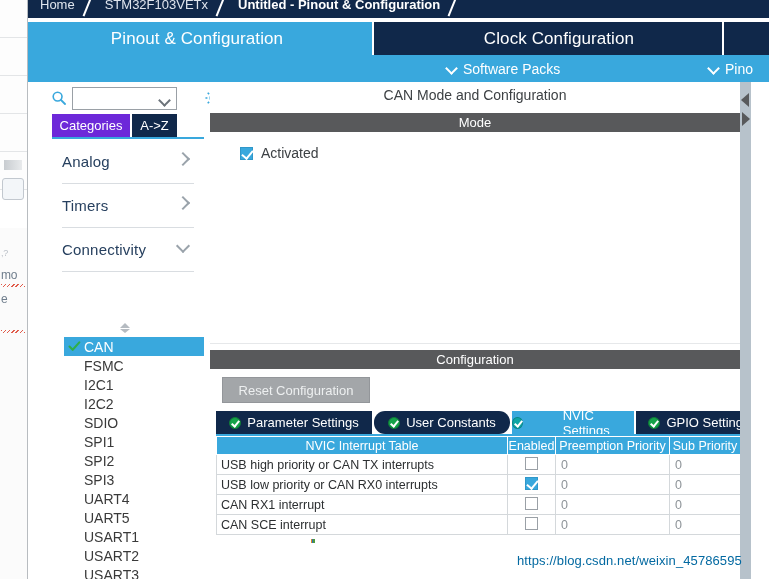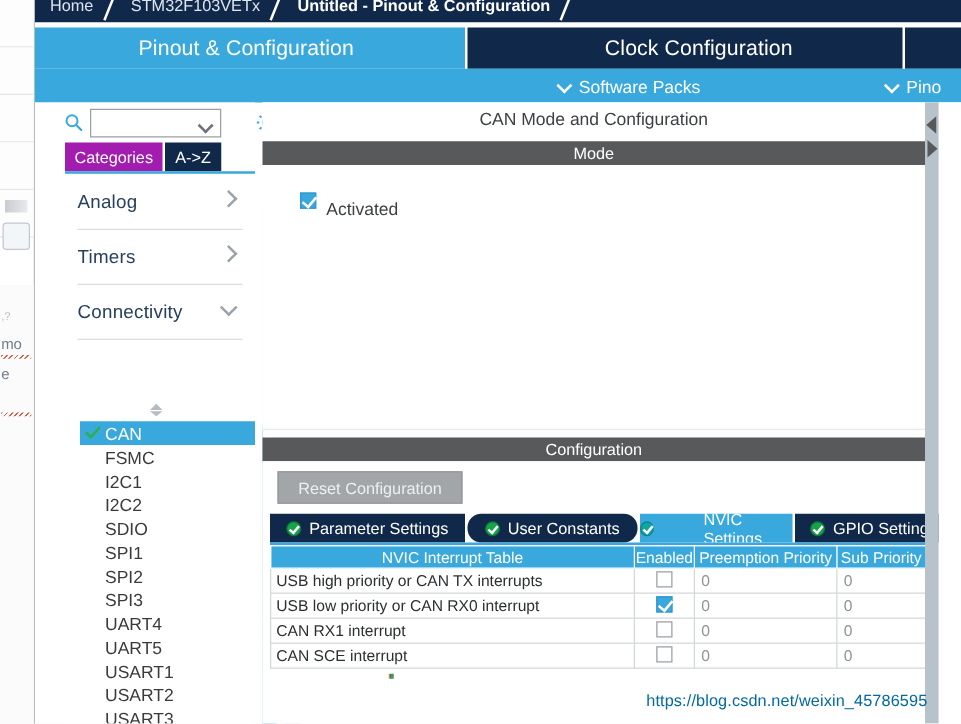--- a/index.html
+++ b/index.html
@@ -158,21 +158,21 @@
   }
   #gear-icon { position: absolute; left: 182px; top: 7px; width: 18px; height: 18px; }
 
   
   #cattabs { position: absolute; left: 0; top: 32px; width: 182px; height: 24px; }
   .ctab {
     position: absolute; top: 0; height: 23px;
     display: flex; align-items: center; justify-content: center;
     font-size: 13px; color: #ffffff;
   }
-  #ctab-categories { left: 30px; width: 78px; background: #a21caf; }
+  #ctab-categories { left: 30px; width: 78px; background: #6d28d9; }
   #ctab-az         { left: 110px; width: 45px; background: #10284a; }
   #cattabs .underline {
     position: absolute; left: 30px; top: 23px; width: 152px; height: 2px;
     background: #39a8dd;
   }
 
   
   #catlist {
     position: absolute; left: 30px; top: 58px; width: 152px; height: 500px;
     background: #ffffff; overflow: hidden;
@@ -267,21 +267,21 @@
     width: 13px; height: 13px; border: 1px solid #9aa0a6; background: #ffffff;
     position: relative; display: inline-block;
   }
   .cbox.checked { background: #39a8dd; border-color: #2f97c9; }
   .cbox.checked::after {
     content: ""; position: absolute; left: 3px; top: 0px;
     width: 5px; height: 9px;
     border-right: 2px solid #ffffff; border-bottom: 2px solid #ffffff;
     transform: rotate(40deg);
   }
-  #activated-label { font-size: 14px; color: #3d4144; margin-top: 14px; }
+  #activated-label { font-size: 14px; color: #3d4144; }
 
   #conf-head { top: 268px; }
   #conf-body {
     position: absolute; left: 0; top: 287px; width: 530px; height: 210px;
     background: #ffffff;
   }
   #reset-btn {
     position: absolute; left: 12px; top: 8px; width: 148px; height: 26px;
     background: #a3a6a9; border: 1px solid #93969a;
     color: #edeff0; font-size: 13px;
@@ -583,21 +583,21 @@
             </tr>
           </thead>
           <tbody>
             <tr>
               <td>USB high priority or CAN TX interrupts</td>
               <td class="mid"><span class="cbox"></span></td>
               <td class="prio">0</td>
               <td class="prio">0</td>
             </tr>
             <tr>
-              <td>USB low priority or CAN RX0 interrupt</td>
+              <td>USB low priority or CAN RX0 interrupts</td>
               <td class="mid"><span class="cbox checked"></span></td>
               <td class="prio">0</td>
               <td class="prio">0</td>
             </tr>
             <tr>
               <td>CAN RX1 interrupt</td>
               <td class="mid"><span class="cbox"></span></td>
               <td class="prio">0</td>
               <td class="prio">0</td>
             </tr>

